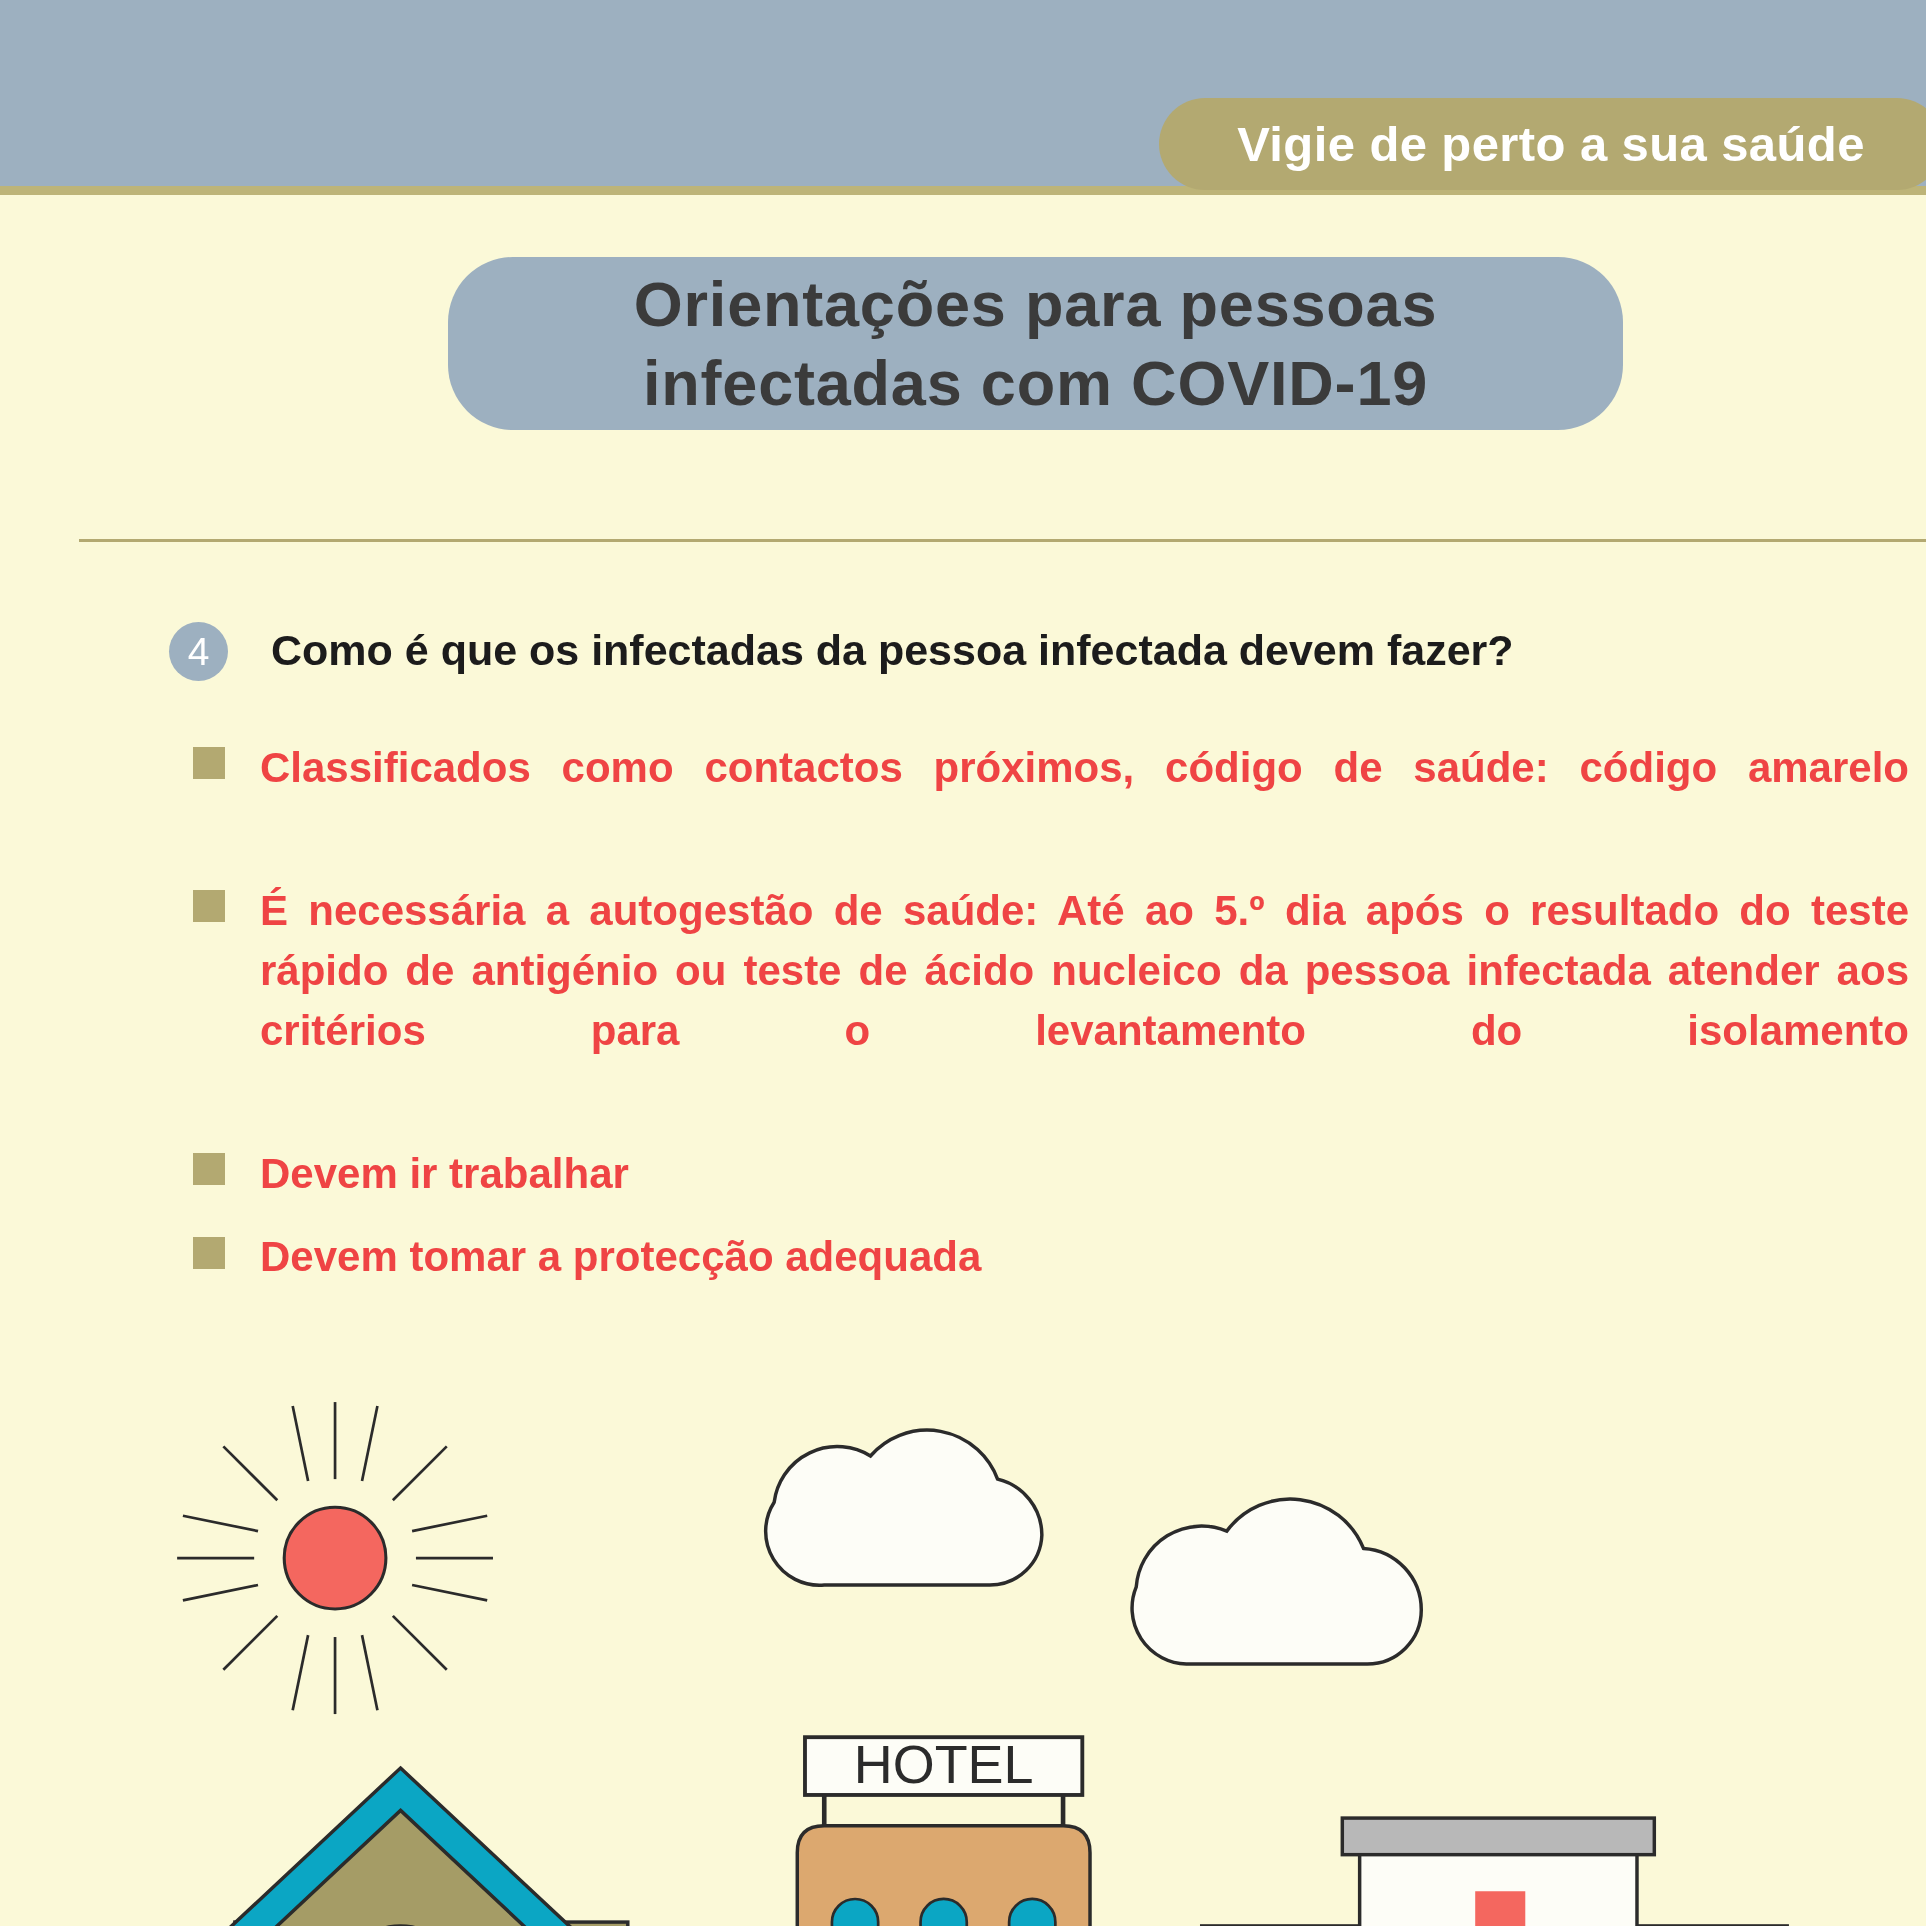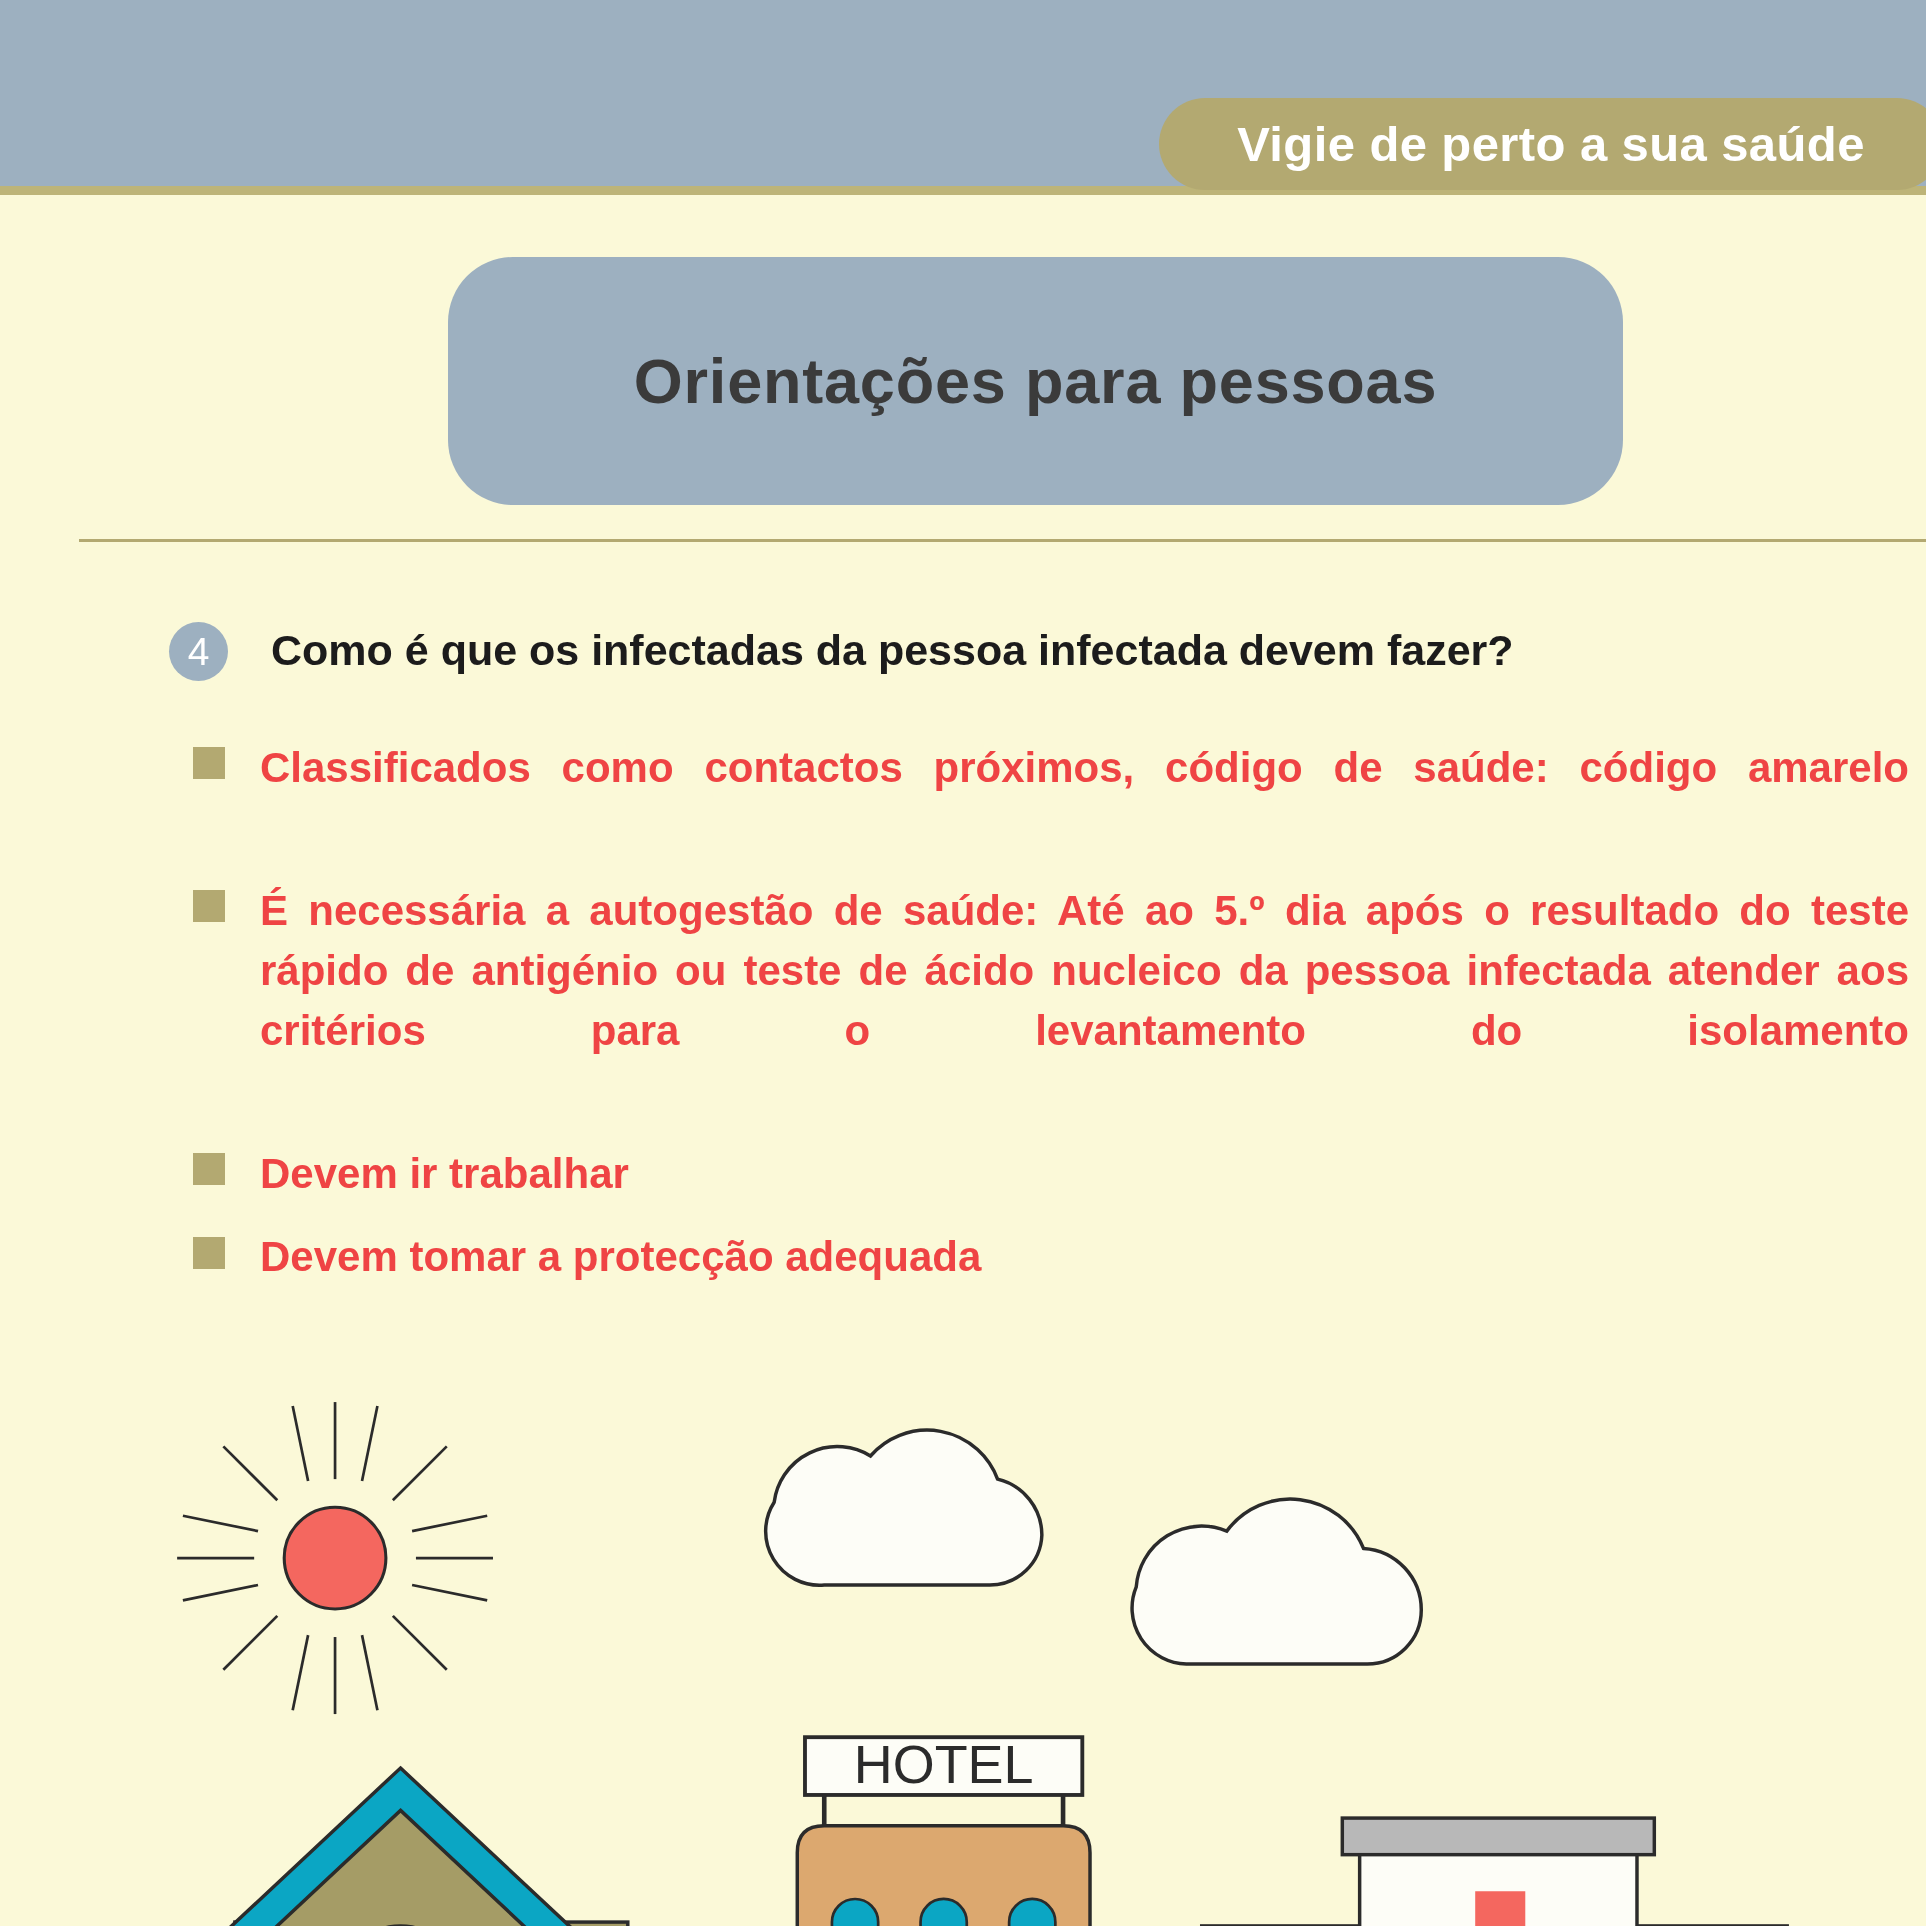--- a/index.html
+++ b/index.html
@@ -51,21 +51,21 @@
     letter-spacing: 0.4px;
     white-space: nowrap;
   }
 
   
   .title-pill {
     position: absolute;
     top: 257px;
     left: 448px;
     width: 1175px;
-    height: 248px;
+    height: 173px;
     background: #9db0c0;
     border-radius: 65px;
     display: flex;
     flex-direction: column;
     align-items: center;
     justify-content: center;
   }
   .title-pill .line {
     color: #3b3b3b;
     font-size: 63px;
@@ -164,20 +164,21 @@
 
   <div class="topbar"></div>
   <div class="topbar-rule"></div>
 
   <div class="badge-top">
     <span>Vigie de perto a sua saúde</span>
   </div>
 
   <div class="title-pill">
     <div class="line">Orientações para pessoas</div>
+    <div class="line">infectadas com COVID-19</div>
   </div>
 
   <div class="hrule"></div>
 
   <div class="q-row">
     <div class="q-num">4</div>
     <div class="q-text">Como é que os infectadas da pessoa infectada devem fazer?</div>
   </div>
 
   <div class="bullets">

